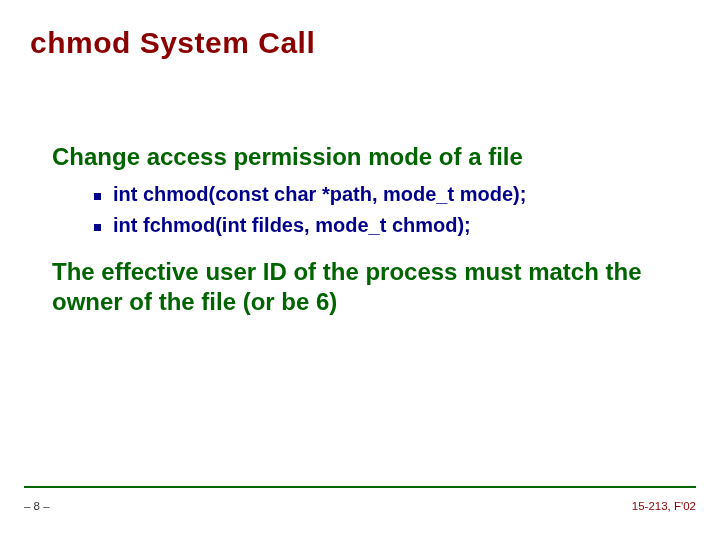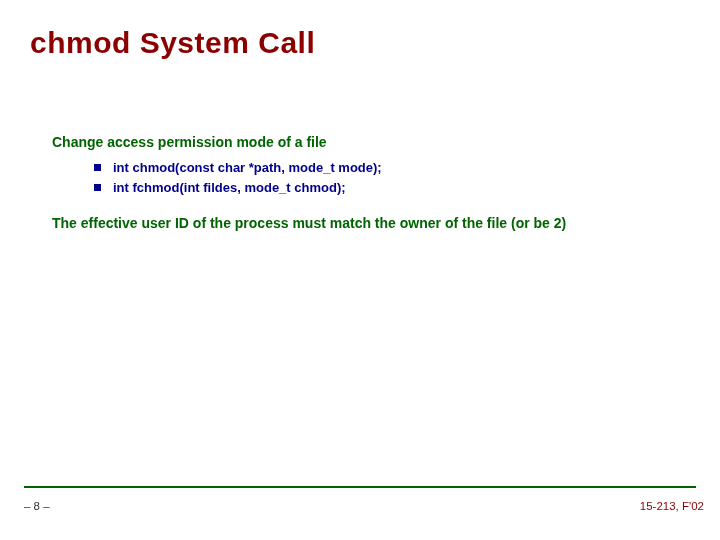--- a/index.html
+++ b/index.html
@@ -28,38 +28,38 @@
     color: #8b0000;
     letter-spacing: 0.5px;
   }
   .body {
     position: absolute;
     left: 52px;
     top: 126px;
     width: 630px;
   }
   .lvl1 {
-    font-size: 14px;
+    font-size: 24px;
     font-weight: bold;
     color: #006400;
     line-height: 1.28;
-    margin: 8px 0 2px 0;
+    margin: 16px 0 2px 0;
   }
   .block-gap {
     margin-top: 17px;
   }
   .sub-list {
     margin: 6px 0 0 0;
     padding: 0;
     list-style: none;
   }
   .sub-item {
     display: flex;
     align-items: baseline;
-    font-size: 13px;
+    font-size: 20px;
     font-weight: bold;
     color: #00008b;
     line-height: 1.5;
     margin: 0 0 1px 0;
   }
   .bullet-sq {
     display: inline-block;
     width: 7px;
     height: 7px;
     background: #00008b;
@@ -85,21 +85,21 @@
   }
   .footer-left {
     position: absolute;
     left: 24px;
     top: 500px;
     font-size: 11.5px;
     color: #333333;
   }
   .footer-right {
     position: absolute;
-    right: 16px;
+    right: 24px;
     top: 500px;
     font-size: 11.5px;
     color: #8b0000;
     font-weight: normal;
     margin-left: 24px;
   }
 </style>
 </head>
 <body>
 
@@ -117,21 +117,21 @@
           <span class="sub-text">int chmod(const char *path, mode_t mode);</span>
         </li>
         <li class="sub-item">
           <span class="bullet-sq"></span>
           <span class="sub-text">int fchmod(int fildes, mode_t chmod);</span>
         </li>
       </ul>
     </div>
 
     <div class="section block-gap">
-      <div class="lvl1">The effective user ID of the process must match the owner of the file (or be 2)</div>
+      <div class="lvl1">The effective user ID of the process must match the owner of the file (or be 6)</div>
     </div>
 
 
   </div>
 
   <div class="hr"></div>
   <div class="footer-left">– 8 –</div>
   <div class="footer-right">15-213, F'02</div>
 
 </div>

